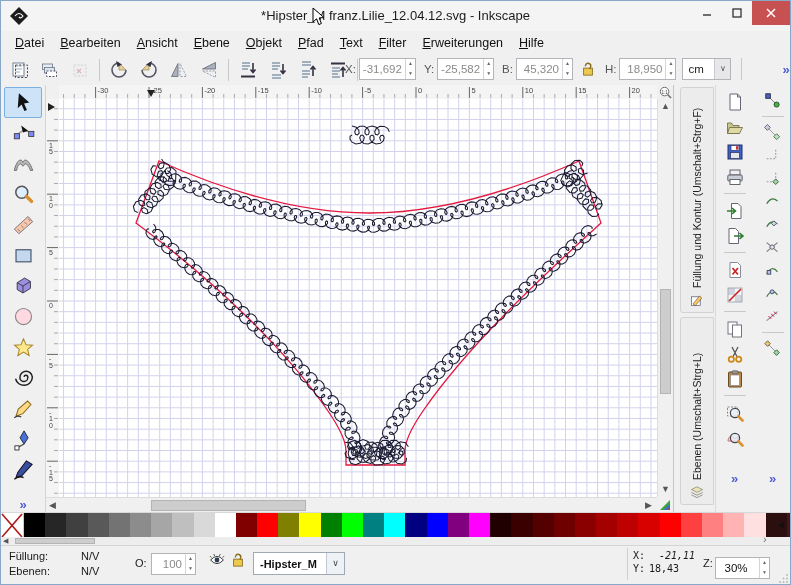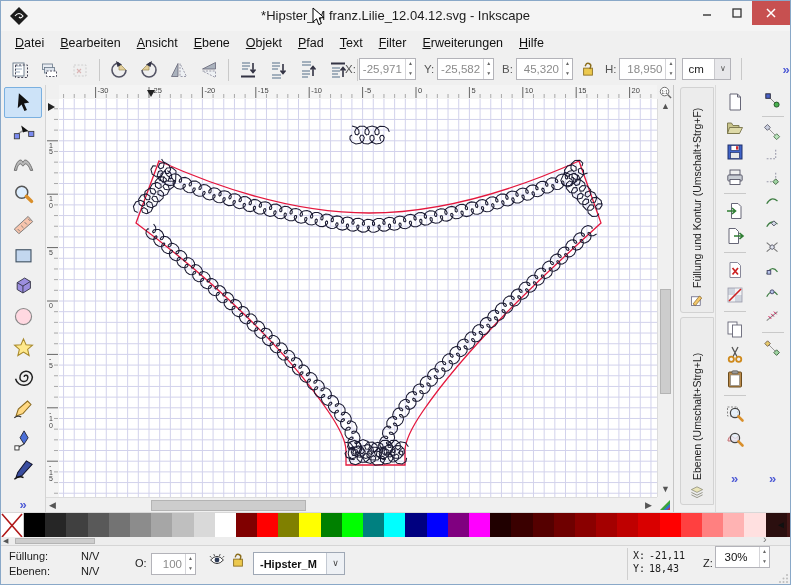--- a/index.html
+++ b/index.html
@@ -198,21 +198,21 @@
             <path d="M3 3.5 h14" stroke="#333344" stroke-width="2"></path>
             <path d="M4 8 h8 M4 11 h8 M4 14 h6 M4 17 h8" stroke="#8899aa" stroke-width="1.3"></path>
             <path d="M15 17 L15 8 M12.5 10.5 L15 7.5 L17.5 10.5" fill="none" stroke="#333344" stroke-width="1.6"></path>
           </svg>
         </div>
         <div class="vsep"></div>
       </div>
     <div class="tc-fields" id="tcFields">
         <span class="fld-label">X:</span>
         <div class="spinbox">
-          <div class="val">-25,971</div>
+          <div class="val">-31,692</div>
           <div class="spin-arrows">
             <span>▲</span>
             <span>▼</span>
           </div>
         </div>
         <span class="fld-label">Y:</span>
         <div class="spinbox">
           <div class="val">-25,582</div>
           <div class="spin-arrows">
             <span>▲</span>
@@ -768,26 +768,26 @@
     </span>
 
     <div class="sb combo" style="left:252px;top:6px;">
       <div class="val">-Hipster_M</div>
       <div class="dd">∨</div>
     </div>
 
 
     <div class="sb" style="left:626px;top:2px;width:70px;height:32px;border-left:1px solid #cfcfcf;"></div>
     <div class="sb mono" style="left:632px;top:4px;">X:</div>
-    <div class="sb mono" style="left:648px;top:4px;width:46px;text-align:left;">-21,11</div>
+    <div class="sb mono" style="left:648px;top:4px;width:46px;text-align:right;font-style:italic;">-21,11</div>
     <div class="sb mono" style="left:632px;top:17px;">Y:</div>
     <div class="sb mono" style="left:648px;top:17px;width:46px;">18,43</div>
 
     <div class="sb" style="left:702px;top:11px;">Z:</div>
-    <div class="sb spinbox" style="left:714px;top:0;">
+    <div class="sb spinbox" style="left:714px;top:11px;">
       <div class="val" style="width:40px;color:#111;text-align:center;">30%</div>
       <div class="spin-arrows">
           <span>▲</span>
           <span>▼</span>
         </div>
     </div>
     <svg class="grip" viewBox="0 0 10 10">
         <circle cx="8" cy="2" r="1" fill="#888"></circle>
         <circle cx="8" cy="5.5" r="1" fill="#888"></circle>
         <circle cx="8" cy="9" r="1" fill="#888"></circle>

